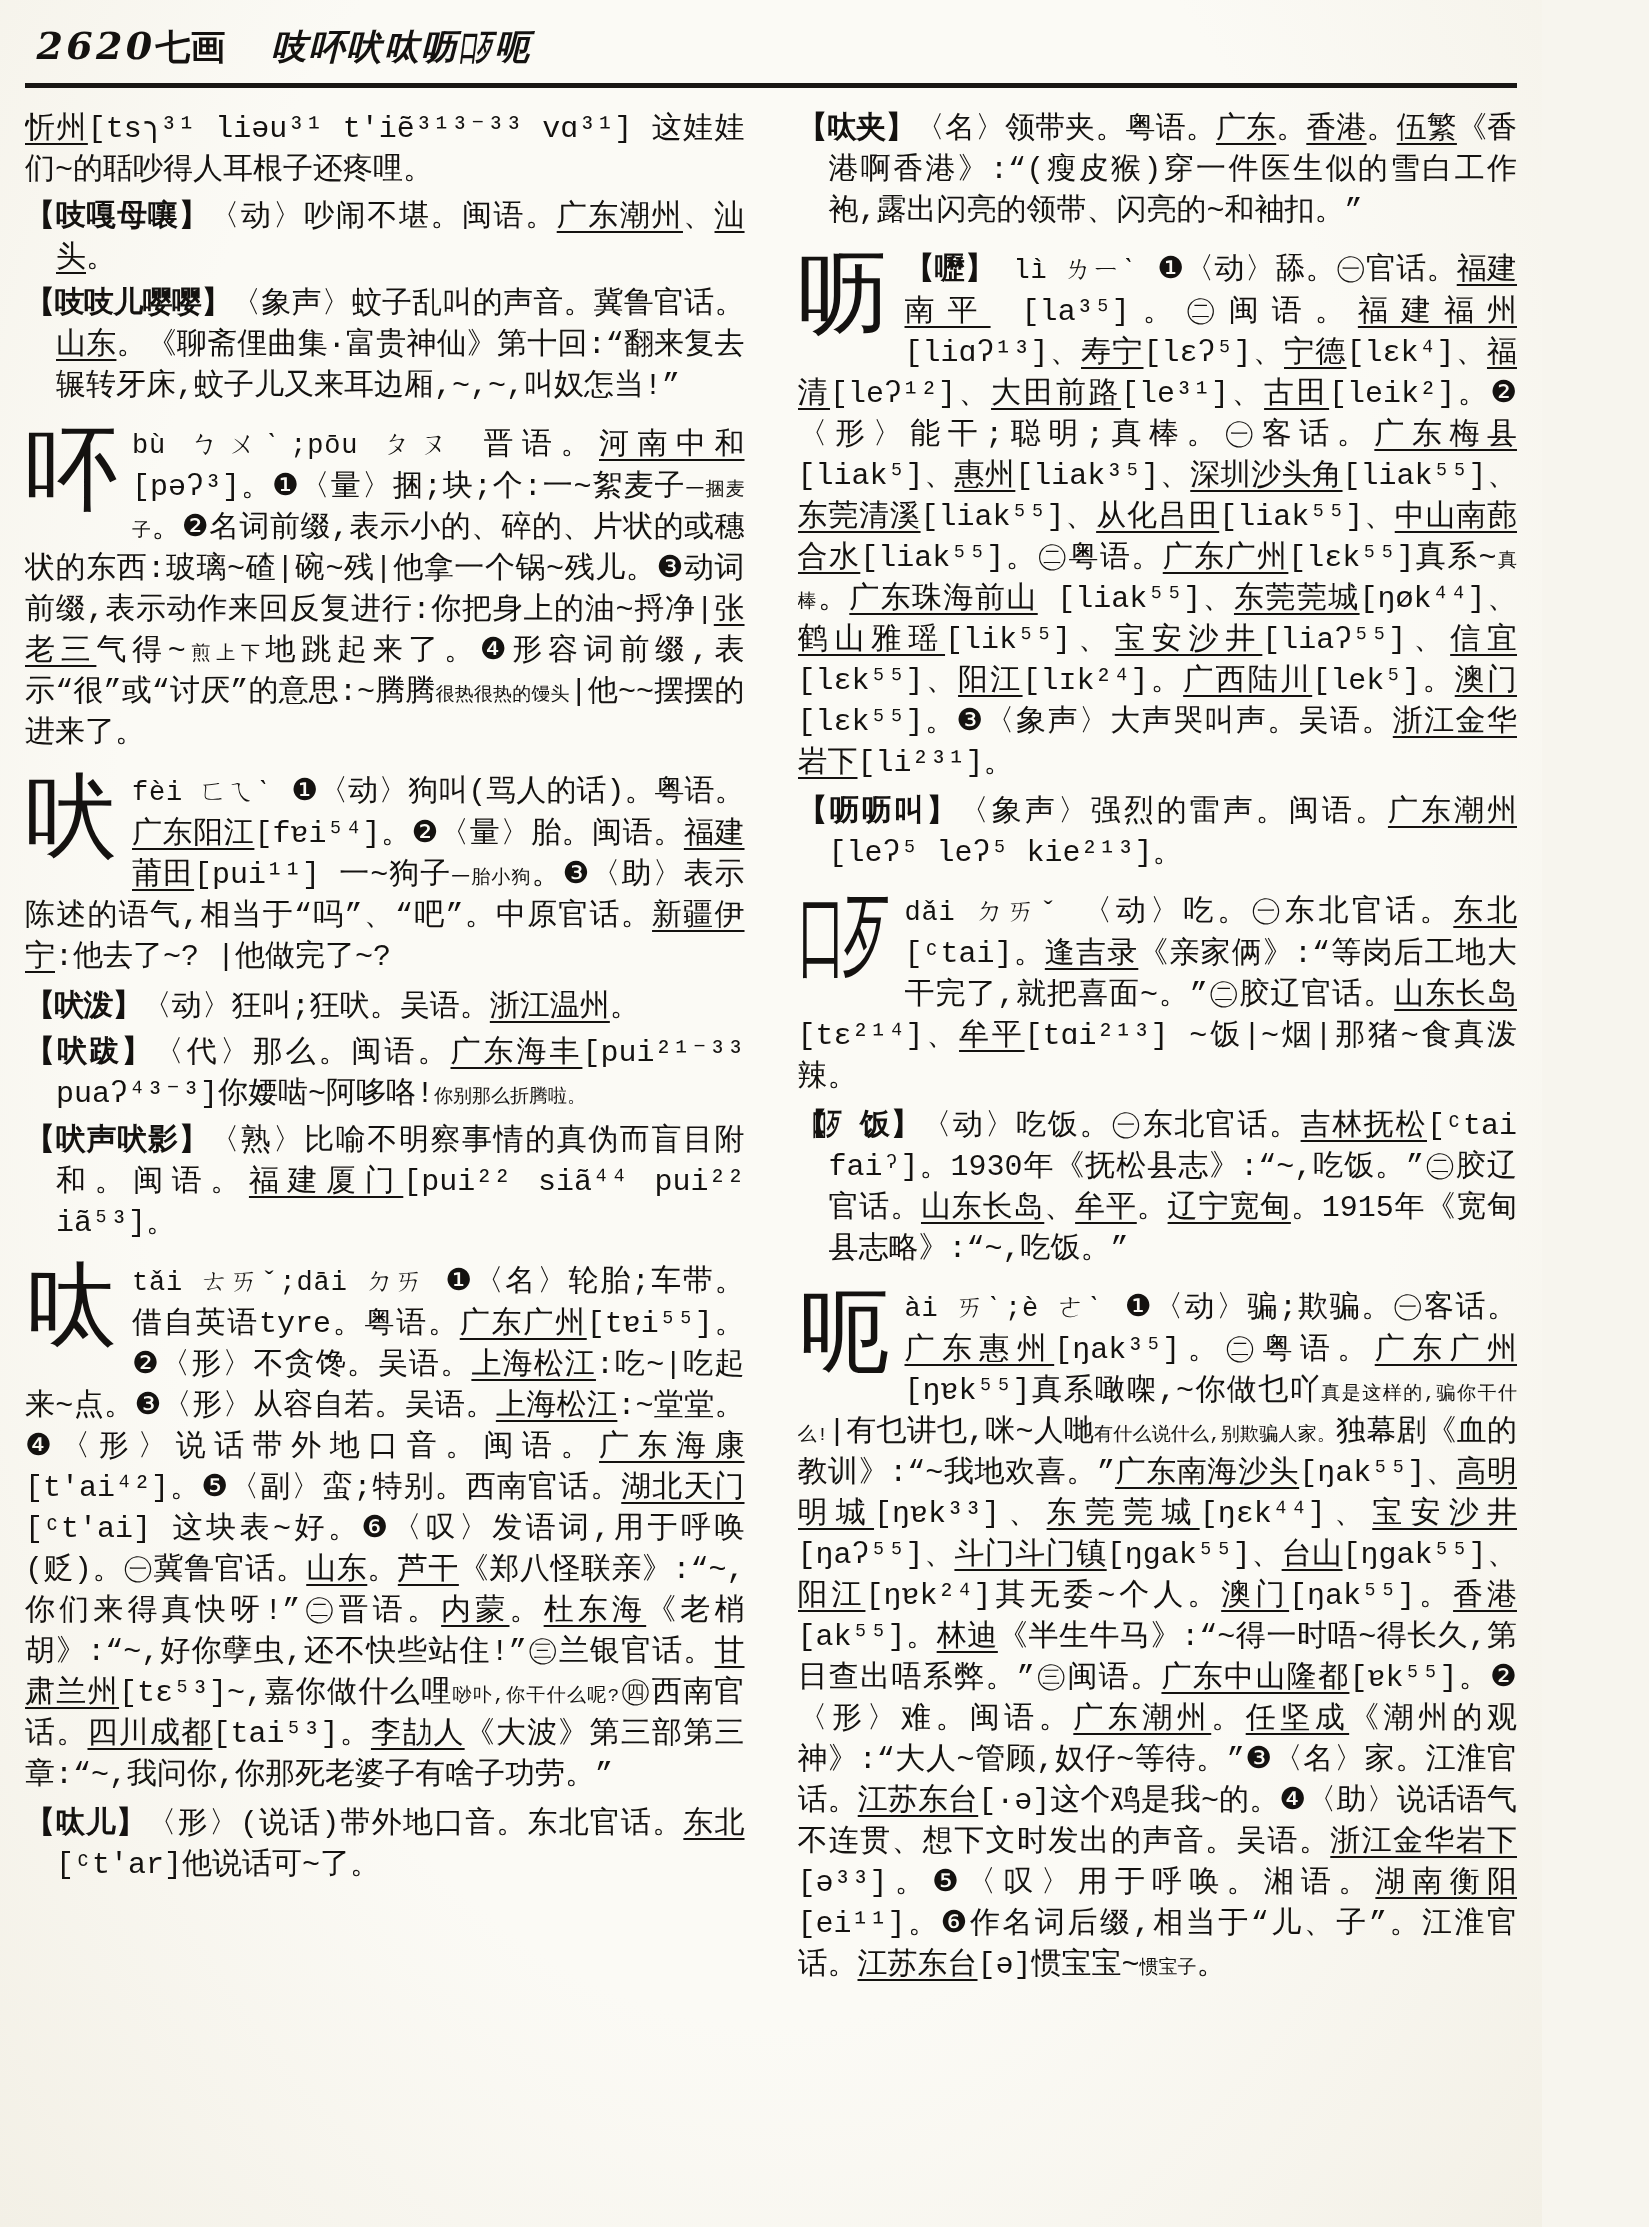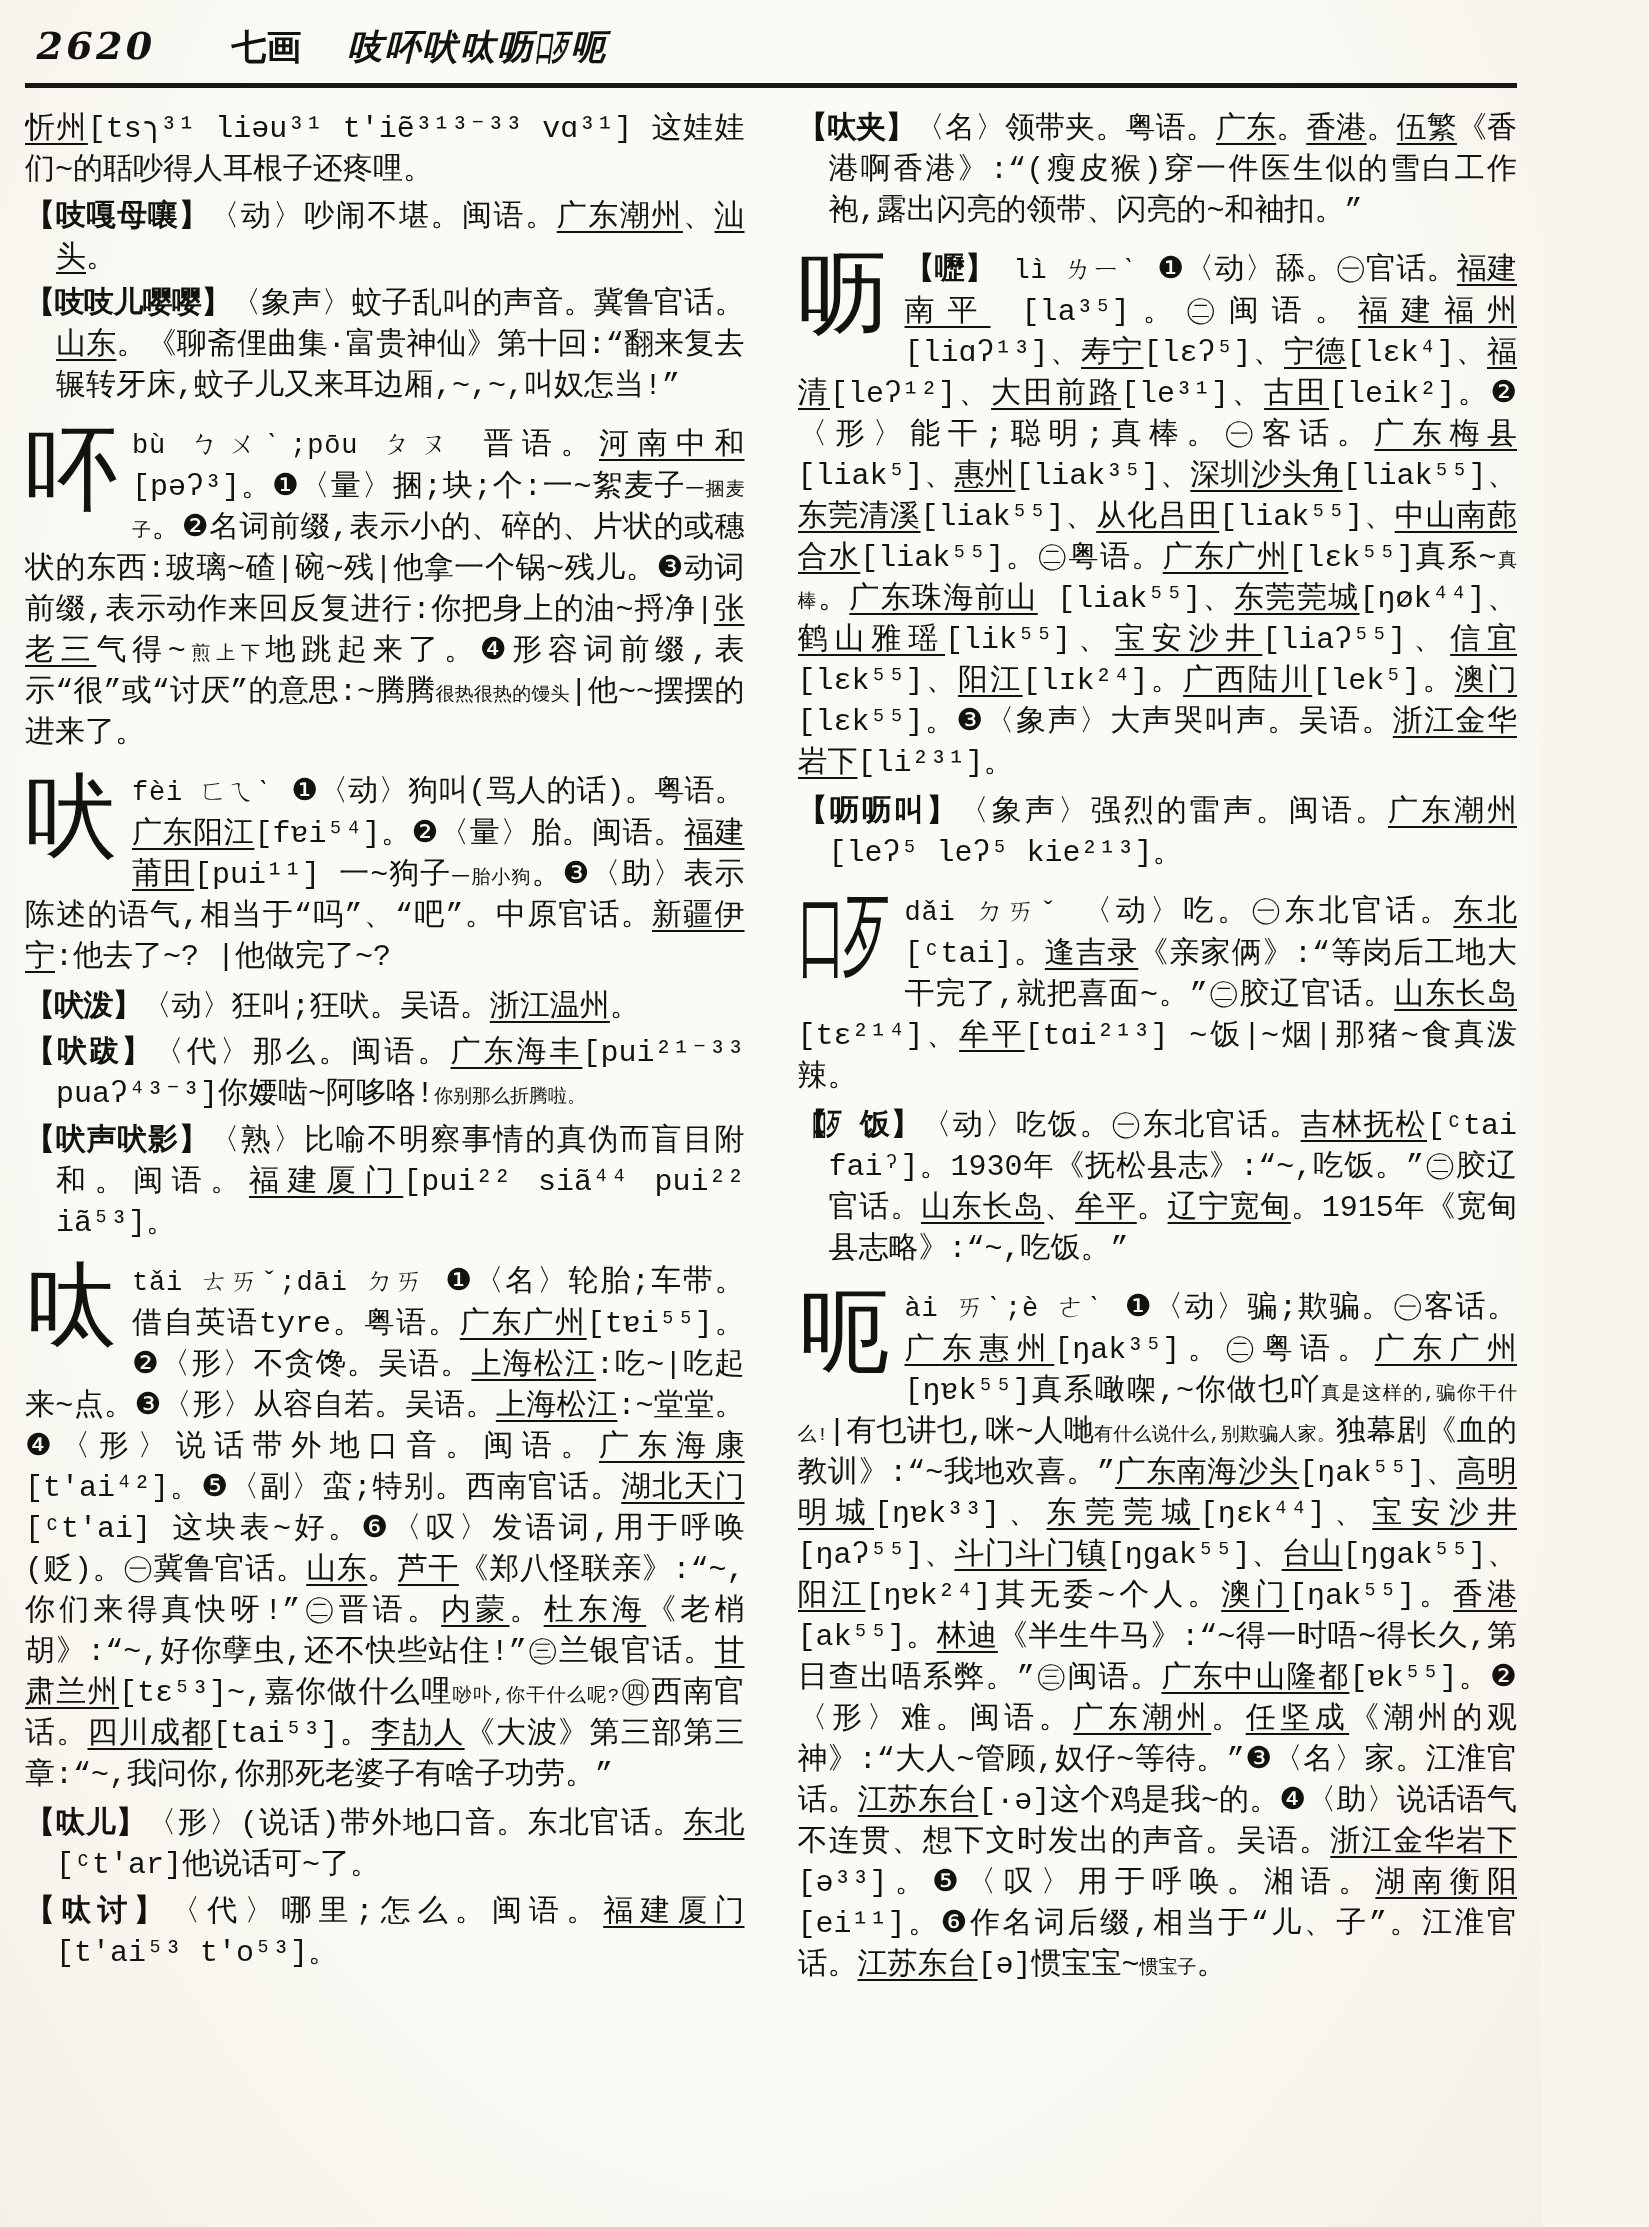--- a/index.html
+++ b/index.html
@@ -21,21 +21,21 @@
   
   .hdr{
     display:flex;align-items:baseline;
     padding:5px 5px 11.5px 11.5px;
   }
   .hdr .pageno{
     font-size:38px;font-style:italic;font-weight:bold;
     letter-spacing:3.3px;
   }
   .hdr .stroke{
-    margin-left:76px;font-size:35px;font-weight:bold;
+    font-size:35px;font-weight:bold;
   }
   .hdr .chars{
     margin-left:46px;font-size:35px;font-weight:bold;
     letter-spacing:2.5px;
     font-style:italic;
   }
   .rule{
     border:0;border-top:5.8px solid #191714;
     margin:0 0 21.4px 0;
   }
@@ -143,23 +143,20 @@
         <span class="bighead">呔</span>
         <span class="pron">tǎi ㄊㄞˇ;dāi ㄉㄞ</span>
         <span class="body">❶〈名〉轮胎;车带。借自英语tyre。粤语。<u>广东广州</u>[tɐi⁵⁵]。❷〈形〉不贪馋。吴语。<u>上海松江</u>:吃~|吃起来~点。❸〈形〉从容自若。吴语。<u>上海松江</u>:~堂堂。❹〈形〉说话带外地口音。闽语。<u>广东海康</u>[t'ai⁴²]。❺〈副〉蛮;特别。西南官话。<u>湖北天门</u>[ᶜt'ai] 这块表~好。❻〈叹〉发语词,用于呼唤(贬)。㊀冀鲁官话。<u>山东</u>。<u>芦干</u>《郑八怪联亲》:“~,你们来得真快呀!”㊁晋语。<u>内蒙</u>。<u>杜东海</u>《老梢胡》:“~,好你孽虫,还不快些站住!”㊂兰银官话。<u>甘肃兰州</u>[tɛ⁵³]~,嘉你做什么哩<span class="sm">唦卟,你干什么呢?</span>㊃西南官话。<u>四川成都</u>[tai⁵³]。<u>李劼人</u>《大波》第三部第三章:“~,我问你,你那死老婆子有啥子功劳。”</span>
         <div class="clear"></div>
       </div>
 
       <div class="ent">
         <span class="hw">【呔儿】</span><span class="body">〈形〉(说话)带外地口音。东北官话。<u>东北</u>[ᶜt'ar]他说话可~了。</span>
       </div>
 
-      <div class="ent">
-        <span class="hw">【呔讨】</span><span class="body">〈代〉哪里;怎么。闽语。<u>福建厦门</u> [t'ai⁵³ t'o⁵³]。</span>
-      </div>
 
     </div>
 
     <div class="col">
 
       <div class="ent" style="margin-top:0;">
         <span class="hw">【呔夹】</span><span class="body">〈名〉领带夹。粤语。<u>广东</u>。<u>香港</u>。<u>伍繁</u>《香港啊香港》:“(瘦皮猴)穿一件医生似的雪白工作袍,露出闪亮的领带、闪亮的~和袖扣。”</span>
       </div>
 
 

